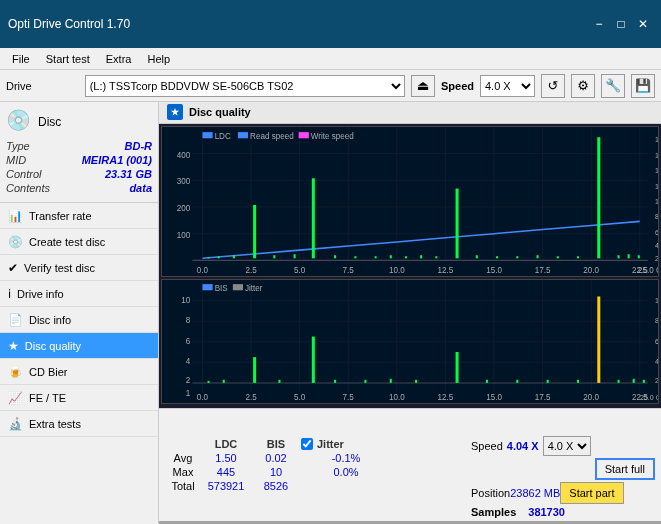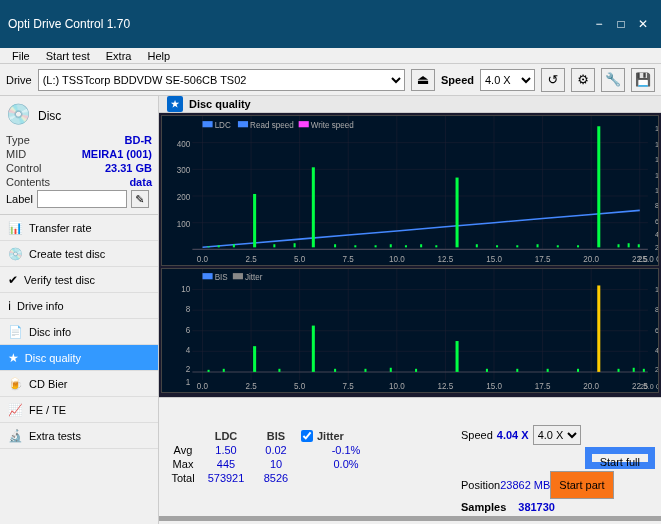--- a/index.html
+++ b/index.html
@@ -36,21 +36,21 @@
       border: none;
       color: white;
       cursor: pointer;
       font-size: 12px;
       display: flex; align-items: center; justify-content: center;
     }
 
     
     .menu-bar {
       background: #f0f0f0;
-      height: 16px;
+      height: 22px;
       display: flex;
       align-items: center;
       padding: 0 4px;
       border-bottom: 1px solid #ccc;
     }
     .menu-item {
       padding: 2px 8px;
       cursor: pointer;
       font-size: 11px;
     }
@@ -68,20 +68,21 @@
     .drive-label {
       font-size: 11px;
       font-weight: normal;
     }
     .drive-select {
       height: 22px;
       font-size: 11px;
       flex: 1;
       border: 1px solid #999;
       background: white;
+      margin-left: 47px;
     }
     .drive-eject-btn {
       width: 24px; height: 22px;
       border: 1px solid #999;
       background: #f0f0f0;
       cursor: pointer;
       display: flex; align-items: center; justify-content: center;
     }
     .speed-label { font-size: 11px; font-weight: bold; }
     .speed-select {
@@ -128,20 +129,21 @@
     .disc-icon {
       width: 28px; height: 28px;
       margin-right: 4px;
       font-size: 20px;
     }
     .disc-title { font-weight: normal; font-size: 12px; }
     .disc-info-row {
       display: flex;
       justify-content: space-between;
       margin-bottom: 2px;
+      font-style: italic;
     }
     .disc-info-key { color: #333; }
     .disc-info-val { color: #0000cc; font-weight: bold; }
     .label-row {
       display: flex;
       align-items: center;
       gap: 4px;
       margin-top: 2px;
     }
     .label-input {
@@ -248,35 +250,35 @@
     }
     .stats-cell {
       padding: 1px 2px;
       text-align: center;
     }
     .stats-cell.blue { color: #0000cc; }
     .stats-cell.header { font-weight: bold; color: #333; }
 
     .start-full-btn {
       background: #f0f0f0;
-      border: 7px solid #3b82f6;
+      border: 2px solid #3b82f6;
       padding: 2px 8px;
       cursor: pointer;
       font-size: 11px;
       height: 22px;
       margin-top: 46px;
     }
 
     .start-part-btn {
-      background: #f97316;
+      background: #fde047;
       border: 1px solid #999;
       padding: 2px 8px;
       cursor: pointer;
       font-size: 11px;
-      height: 28px;
+      height: 22px;
     }
 
     
     .progress-row {
       background: #f0f0f0;
       border-top: 5px solid #a3a3a3;
       height: 22px;
       display: flex;
       align-items: center;
       padding: 2px 4px;
@@ -359,25 +361,20 @@
         <span class="disc-info-key">MID</span>
         <span class="disc-info-val">MEIRA1 (001)</span>
       </div>
       <div class="disc-info-row">
         <span class="disc-info-key">Control</span>
         <span class="disc-info-val">23.31 GB</span>
       </div>
       <div class="disc-info-row">
         <span class="disc-info-key">Contents</span>
         <span class="disc-info-val">data</span>
-      </div>
-      <div class="label-row">
-        <span>Label</span>
-        <input class="label-input" type="text" style="">
-        <button class="label-btn">✎</button>
       </div>
     </div>
 
     <div class="nav-item">
       <span class="nav-icon">📊</span>
       <span>Transfer rate</span>
     </div>
     <div class="nav-item">
       <span class="nav-icon">💿</span>
       <span>Create test disc</span>

